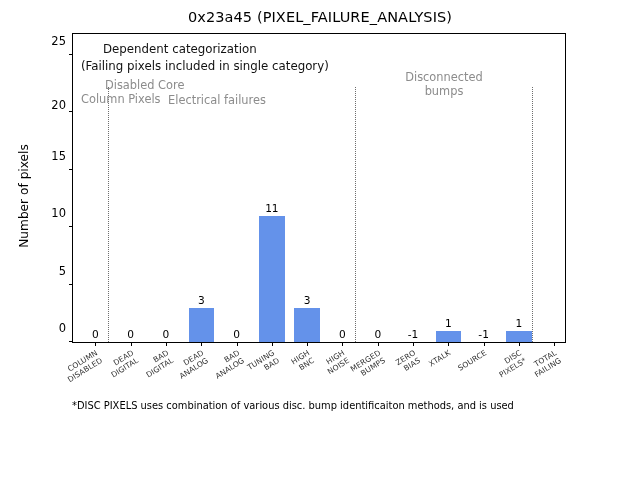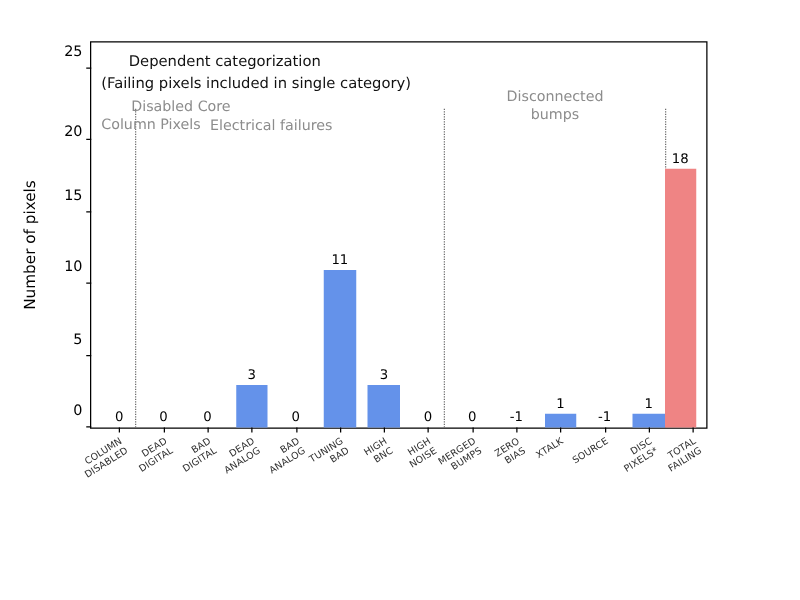--- a/index.html
+++ b/index.html
@@ -145,20 +145,21 @@
     font-size: 9.9px;
     line-height: 1.45;
     color: #000000;
   }
 </style>
 </head>
 <body>
 
 <div id="figure">
 
+  <div id="chart-title">0x23a45 (PIXEL_FAILURE_ANALYSIS)</div>
 
   <div id="plot-frame">
 
     <div id="ylabel">Number of pixels</div>
 
     <div class="ytick-mark" style="bottom:0px;"></div>
     <div class="ytick" style="bottom:0px;">0</div>
 
     <div class="ytick-mark" style="bottom:57.41px;"></div>
     <div class="ytick" style="bottom:57.41px;">5</div>
@@ -297,27 +298,25 @@
 
     <div class="bar bar-blue" style="left:433.25px; width:25.4px; height:11.48px;">
       <span class="bar-value">1</span>
     </div>
     <div class="xtick-mark" style="left:445.95px;"></div>
     <div class="xtick-label" style="left:445.95px;">
       <div>DISC</div>
       <div>PIXELS*</div>
     </div>
 
-    <div class="bar bar-red" style="left:458.55px; width:25.4px; height:206.67px;">
-      <span class="bar-value">18</span>
-    </div>
     <div class="xtick-mark" style="left:481.24px;"></div>
     <div class="xtick-label" style="left:481.24px;">
       <div>TOTAL</div>
       <div>FAILING</div>
     </div>
 
   </div>
 
   <div id="footnote">
+    <div>*DISC PIXELS uses combination of various disc. bump identificaiton methods, and is used</div>
   </div>
 
 </div>
 
 </body></html>

